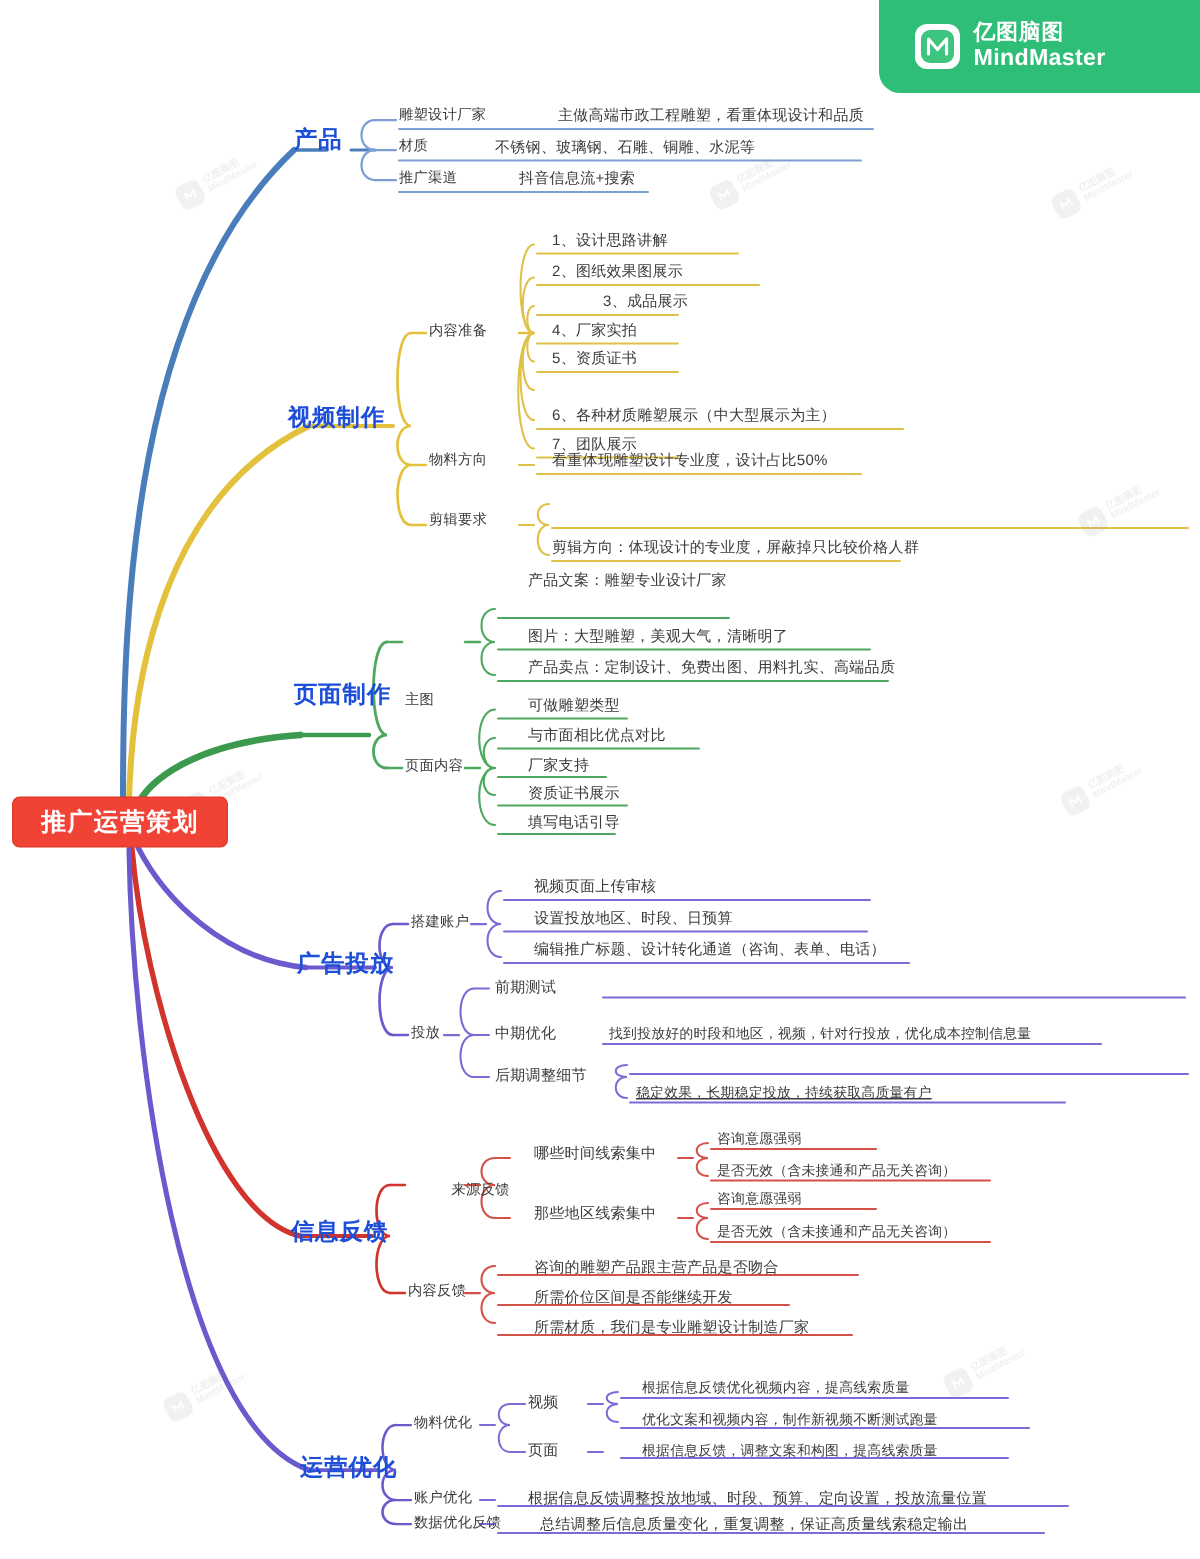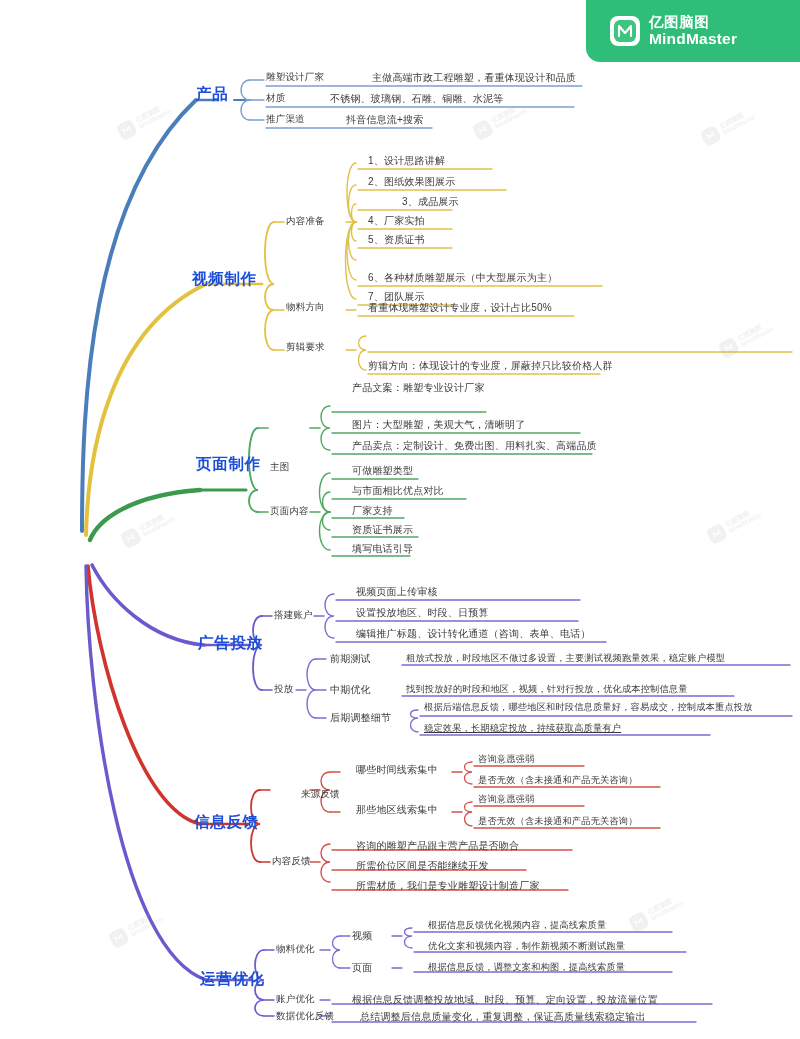--- a/index.html
+++ b/index.html
@@ -330,20 +330,21 @@
       <svg width="11" height="11" viewBox="0 0 22 22">
           <path d="M5 16 L5 6 L11 13 L17 6 L17 16" stroke="#ffffff" stroke-width="2.4" fill="none" stroke-linejoin="round"></path>
         </svg>
     </div>
     <div class="wm-txt">
       <span class="wm-cn">亿图脑图</span>
       <span class="wm-en">MindMaster</span>
     </div>
   </div>
 
+  <div class="root-node">推广运营策划</div>
 
   <div class="node lvl1" style="left:196px; top:85px;">产品</div>
   <div class="node lvl2" style="left:266px; top:72px;">雕塑设计厂家</div>
   <div class="node lvl3" style="left:372px; top:72px;">主做高端市政工程雕塑，看重体现设计和品质</div>
   <div class="node lvl2" style="left:266px; top:93px;">材质</div>
   <div class="node lvl3" style="left:330px; top:93px;">不锈钢、玻璃钢、石雕、铜雕、水泥等</div>
   <div class="node lvl2" style="left:266px; top:114px;">推广渠道</div>
   <div class="node lvl3" style="left:346px; top:114px;">抖音信息流+搜索</div>
 
   <div class="node lvl1" style="left:192px; top:270px;">视频制作</div>
@@ -372,25 +373,23 @@
   <div class="node lvl3" style="left:352px; top:524px;">资质证书展示</div>
   <div class="node lvl3" style="left:352px; top:543px;">填写电话引导</div>
 
   <div class="node lvl1" style="left:198px; top:634px;">广告投放</div>
   <div class="node lvl2" style="left:274px; top:610px;">搭建账户</div>
   <div class="node lvl3" style="left:356px; top:586px;">视频页面上传审核</div>
   <div class="node lvl3" style="left:356px; top:607px;">设置投放地区、时段、日预算</div>
   <div class="node lvl3" style="left:356px; top:628px;">编辑推广标题、设计转化通道（咨询、表单、电话）</div>
   <div class="node lvl2" style="left:274px; top:684px;">投放</div>
   <div class="node lvl3" style="left:330px; top:653px;">前期测试</div>
-  <div class="node lvl4" style="left:406px; top:653px;">粗放式投放，时段地区不做过多设置，主要测试视频跑量效果，稳定账户模型</div>
   <div class="node lvl3" style="left:330px; top:684px;">中期优化</div>
   <div class="node lvl4" style="left:406px; top:684px;">找到投放好的时段和地区，视频，针对行投放，优化成本控制信息量</div>
   <div class="node lvl3" style="left:330px; top:712px;">后期调整细节</div>
-  <div class="node lvl4" style="left:424px; top:702px;">根据后端信息反馈，哪些地区和时段信息质量好，容易成交，控制成本重点投放</div>
   <div class="node lvl4" style="left:424px; top:723px;text-decoration:underline;">稳定效果，长期稳定投放，持续获取高质量有户</div>
 
   <div class="node lvl1" style="left:194px; top:813px;">信息反馈</div>
   <div class="node lvl2" style="left:272px; top:789px;margin-left:29px;">来源反馈</div>
   <div class="node lvl3" style="left:356px; top:764px;">哪些时间线索集中</div>
   <div class="node lvl4" style="left:478px; top:754px;">咨询意愿强弱</div>
   <div class="node lvl4" style="left:478px; top:775px;">是否无效（含未接通和产品无关咨询）</div>
   <div class="node lvl3" style="left:356px; top:804px;">那些地区线索集中</div>
   <div class="node lvl4" style="left:478px; top:794px;">咨询意愿强弱</div>
   <div class="node lvl4" style="left:478px; top:816px;">是否无效（含未接通和产品无关咨询）</div>

